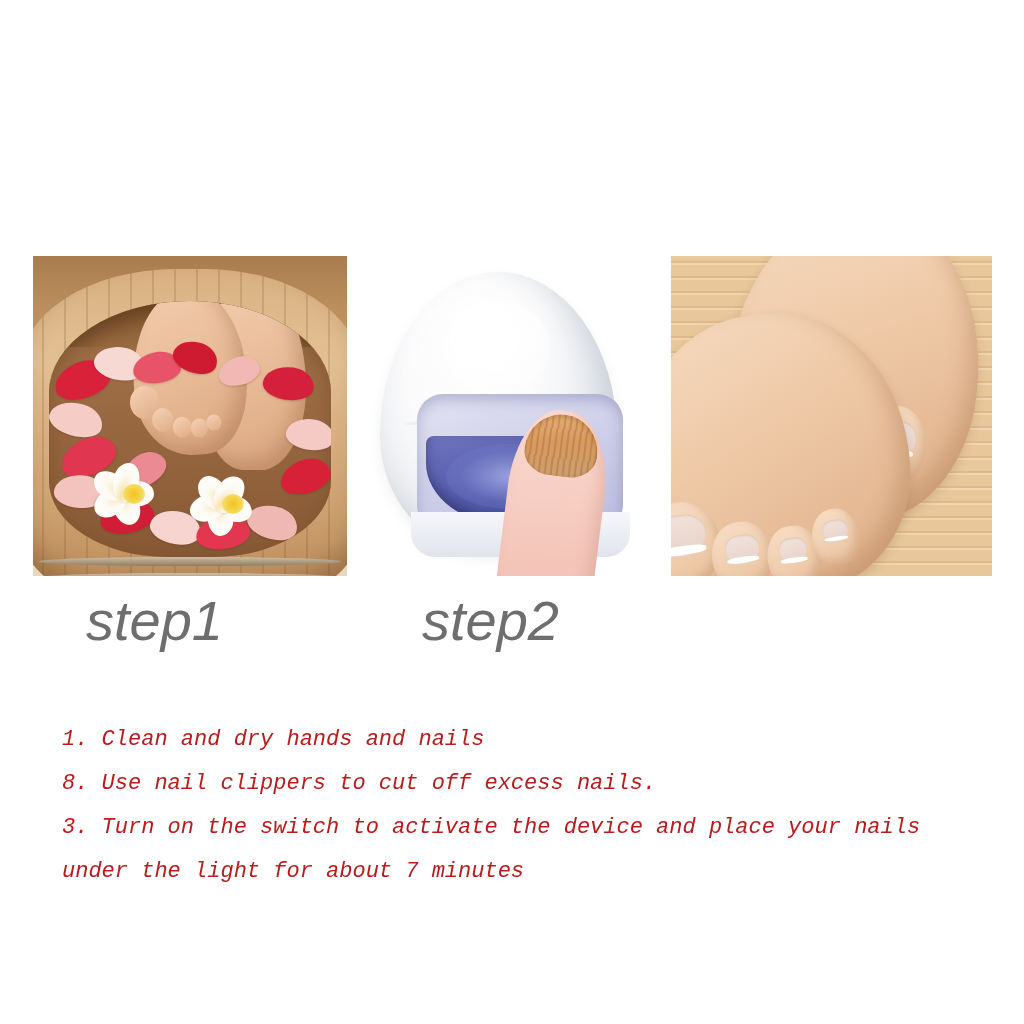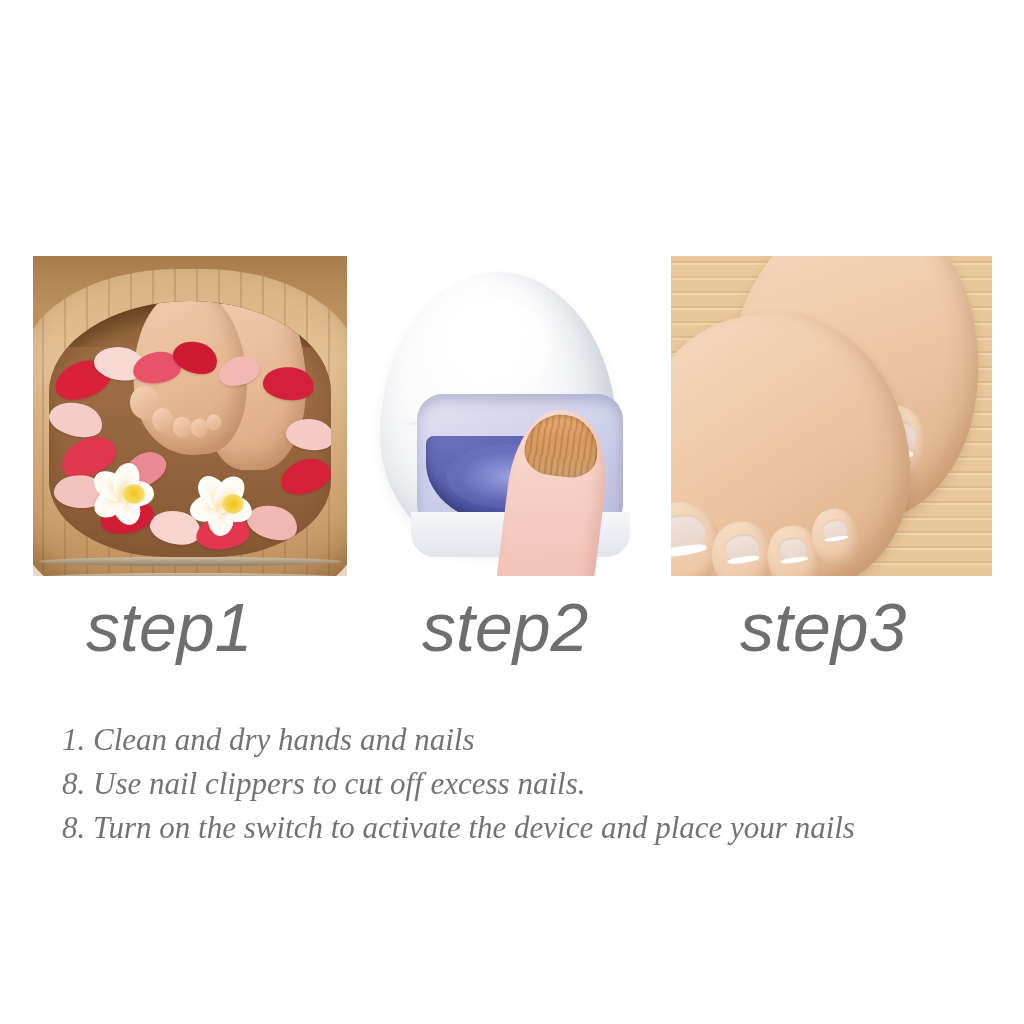--- a/index.html
+++ b/index.html
@@ -213,43 +213,43 @@
     width:92%; height:20%; border-radius:40%;
     background:#ffffff;
   }
 
   
   .step-label {
     position: absolute;
     top: 592px;
     font-family: "Liberation Sans", sans-serif;
     font-style: italic;
-    font-size: 68px;
+    font-size: 56px;
     font-weight: 400;
     color: #6e6e6e;
     line-height: 1.05;
     white-space: nowrap;
   }
   #step-label-1 { left: 86px; }
   #step-label-2 { left: 422px; font-style: italic; }
   #step-label-3 { left: 740px; }
 
   
   #instructions-list {
     position: absolute;
     left: 62px;
     top: 718px;
     width: 910px;
   }
   .instruction-line {
-    font-family: Liberation Serif, serif;
+    font-family: Liberation Mono, monospace;
     font-style: italic;
-    font-size: 31px;
+    font-size: 22px;
     font-weight: 400;
-    color: #737373;
+    color: #b91c1c;
     line-height: 44px;
     white-space: nowrap;
   }
 </style>
 </head>
 <body>
 
 <div id="page">
 
 
@@ -353,21 +353,21 @@
         </div>
         <div class="btoe" style="left:61%;top:72%;width:17%;height:20%;">
           <div class="bnail" style="left:22%;top:20%;width:56%;height:40%;"></div>
         </div>
       </div>
     </div>
   </div>
 
   <div class="step-label" id="step-label-1">step1</div>
   <div class="step-label" id="step-label-2">step2</div>
-  <div class="step-label" id="step-label-3">step3</div>
 
   <div id="instructions-list">
     <div class="instruction-line">1. Clean and dry hands and nails</div>
     <div class="instruction-line">8. Use nail clippers to cut off excess nails.</div>
-    <div class="instruction-line">8. Turn on the switch to activate the device and place your nails</div>
+    <div class="instruction-line">3. Turn on the switch to activate the device and place your nails</div>
+    <div class="instruction-line">under the light for about 7 minutes</div>
   </div>
 
 </div>
 
 </body></html>

